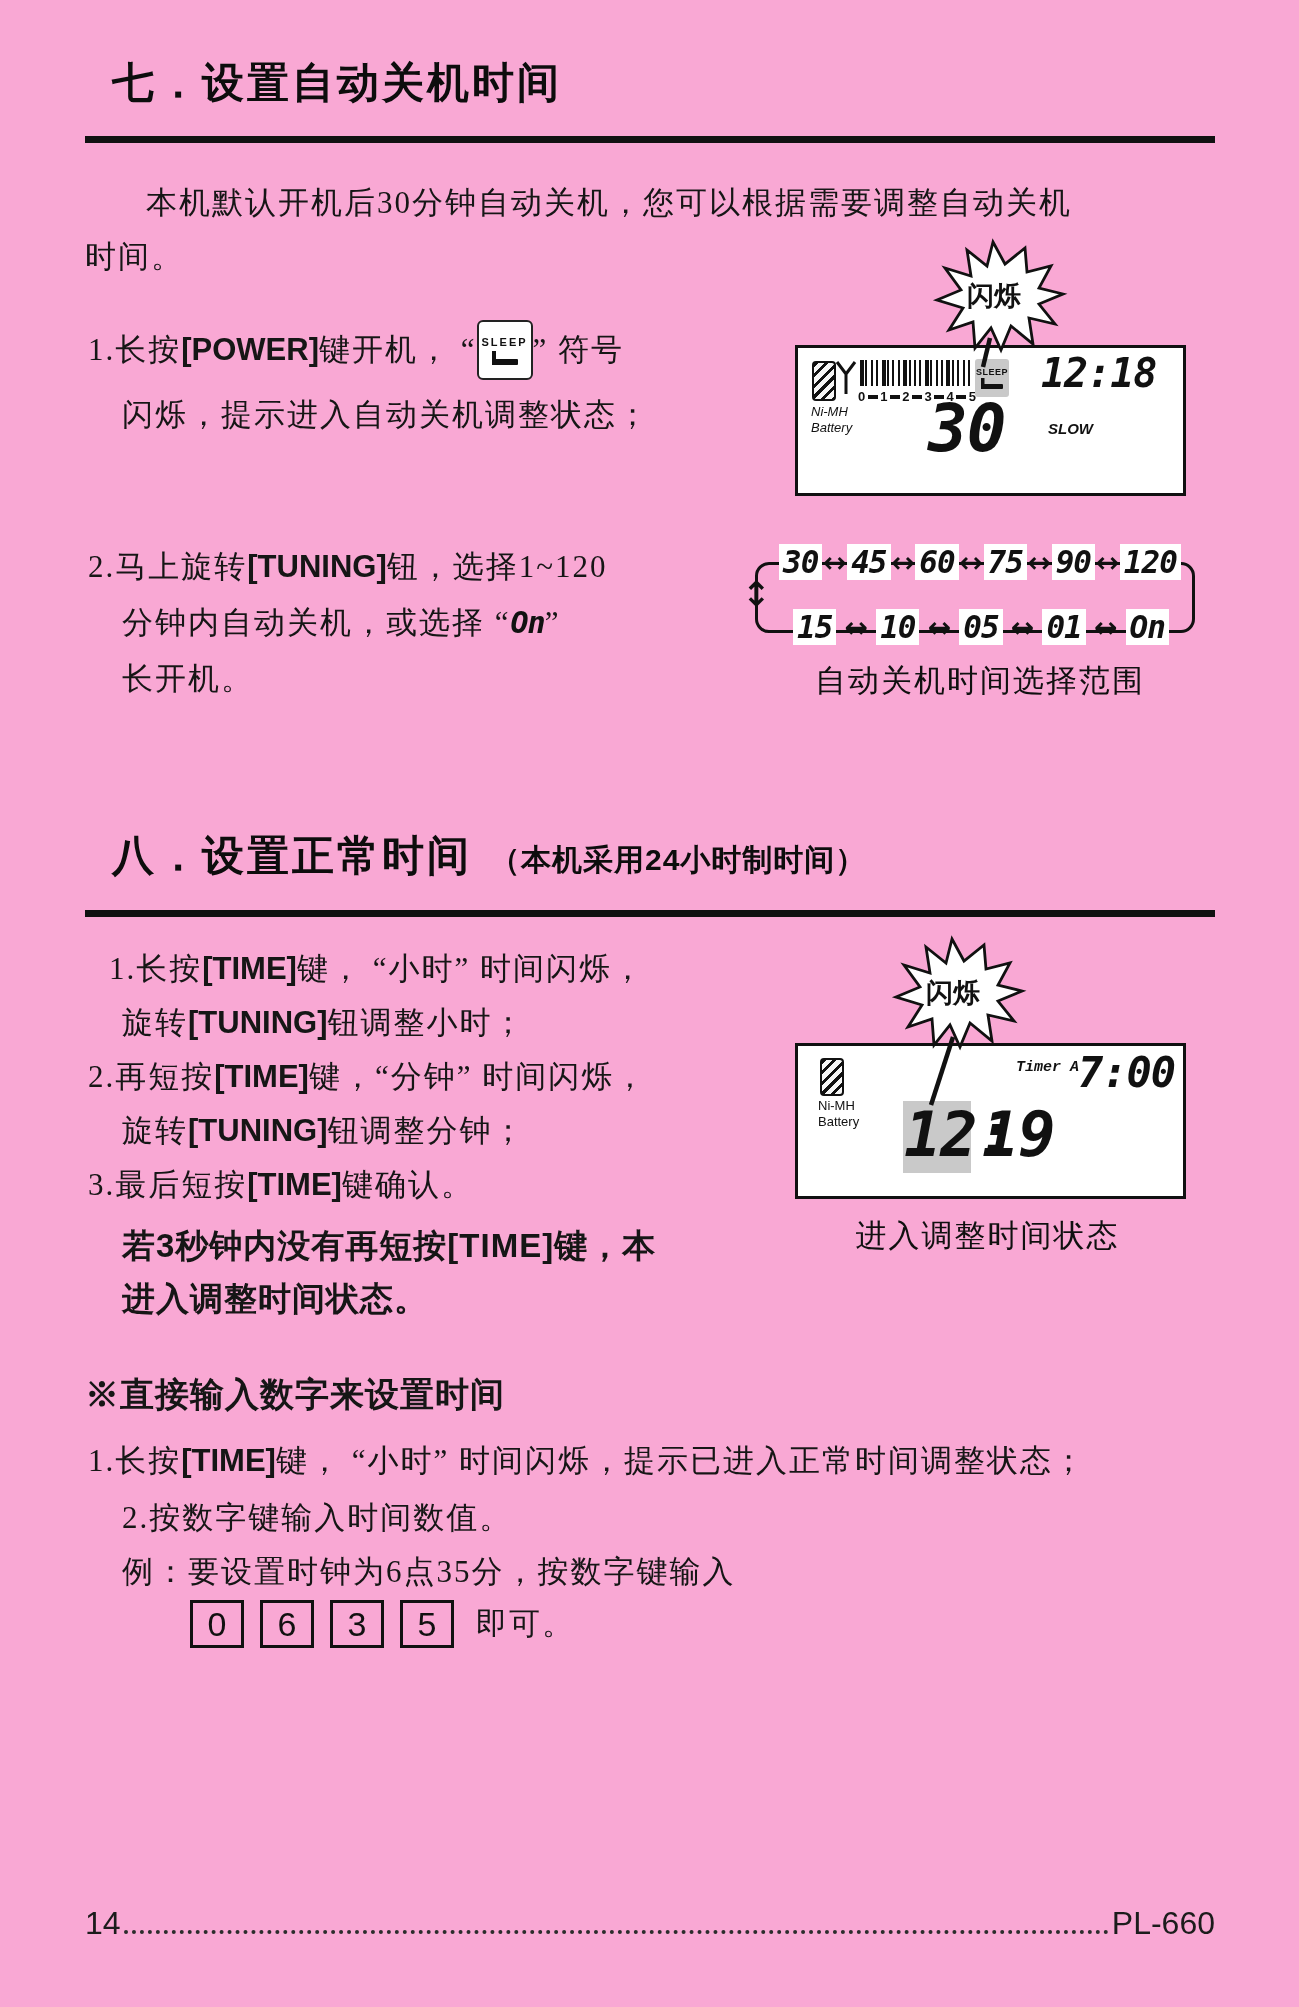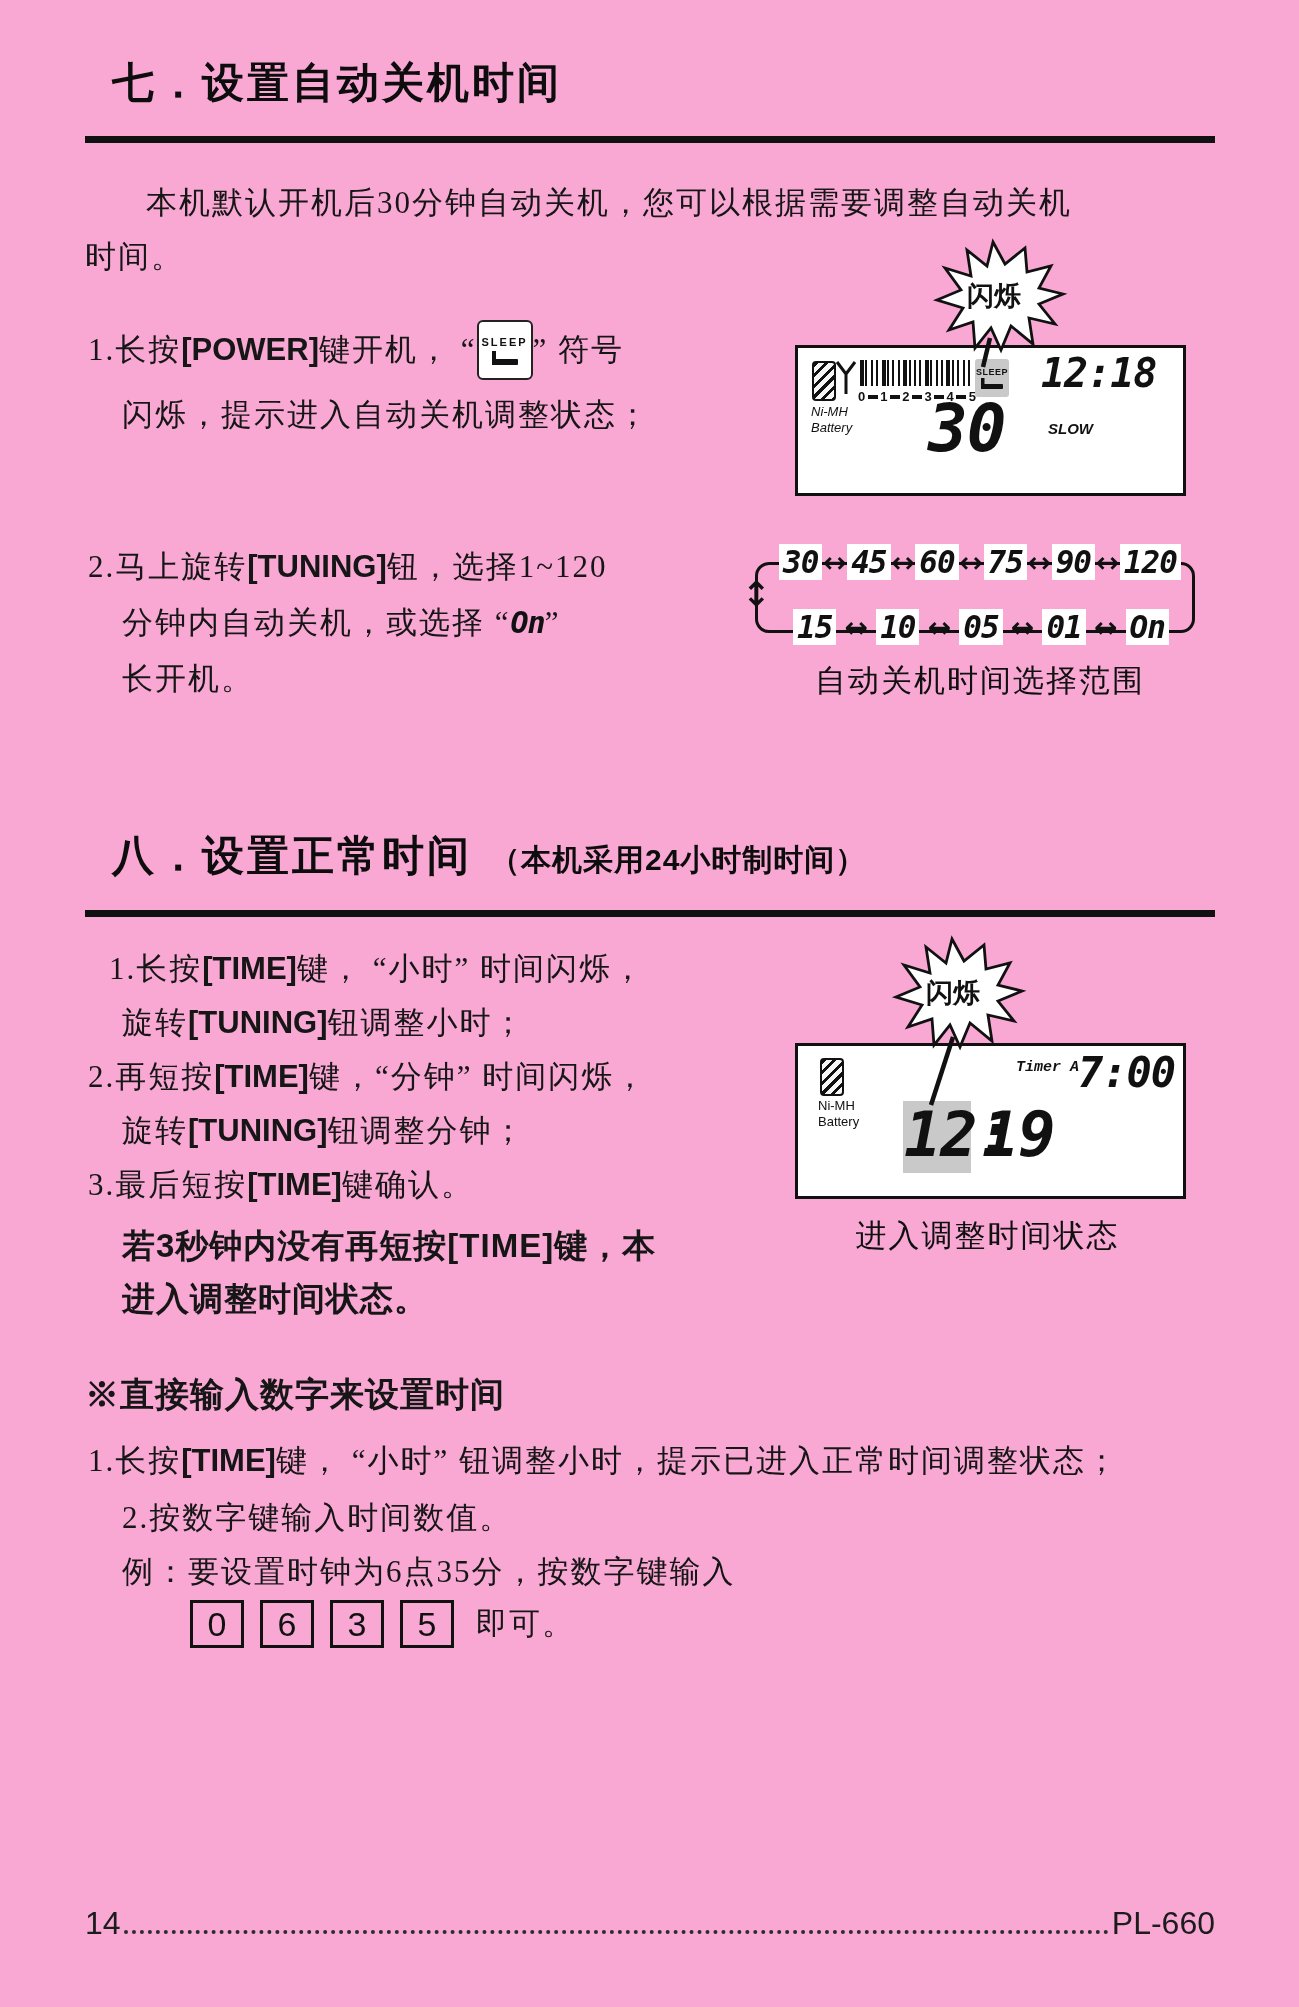--- a/index.html
+++ b/index.html
@@ -216,21 +216,21 @@
       <polygon points="75,6 87,28 107,12 109,36 133,30 121,52 145,58 121,68 137,88 111,82 115,108 93,90 83,114 73,92 57,112 55,86 31,94 45,72 19,64 43,54 27,32 53,40 49,14 69,30" fill="#fff" stroke="#111" stroke-width="2.8"></polygon>
     </svg>
     <div class="abs burstLabel" style="left:30px;top:42px;width:92px;">闪烁</div>
   </div>
 
   <div class="abs caption" style="left:795px;top:1215px;width:385px;">进入调整时间状态</div>
 
   <div class="abs boldnote" style="left:85px;top:1372px;font-size:34px;">※直接输入数字来设置时间</div>
 
   <div class="abs t" style="left:88px;top:1440px;">
-    <span>1.长按</span><span class="key">[TIME]</span><span>键， “小时” 钮调整小时，提示已进入正常时间调整状态；</span>
+    <span>1.长按</span><span class="key">[TIME]</span><span>键， “小时” 时间闪烁，提示已进入正常时间调整状态；</span>
   </div>
   <div class="abs t" style="left:122px;top:1497px;">2.按数字键输入时间数值。</div>
   <div class="abs t" style="left:122px;top:1551px;">例：要设置时钟为6点35分，按数字键输入</div>
 
   <div class="abs" style="left:190px;top:1600px;display:flex;align-items:center;gap:16px;">
     <span class="digitKey">0</span>
     <span class="digitKey">6</span>
     <span class="digitKey">3</span>
     <span class="digitKey">5</span>
     <span class="t" style="margin-left:6px;">即可。</span>

